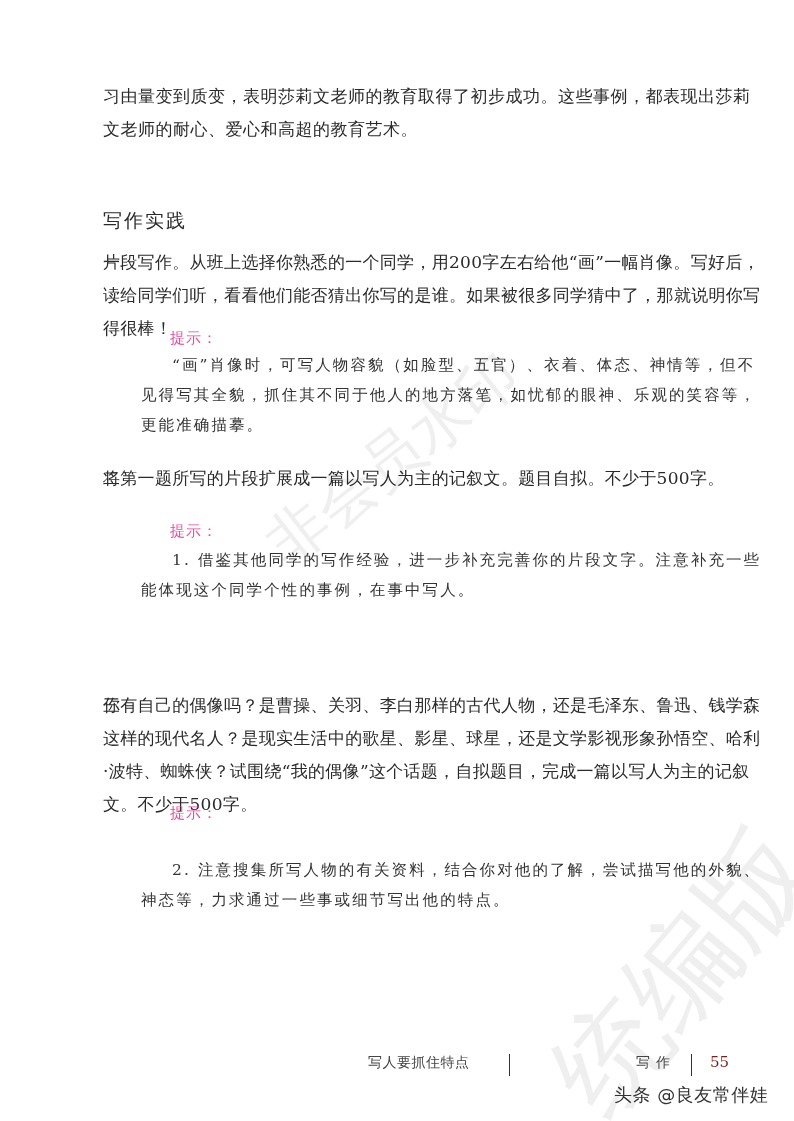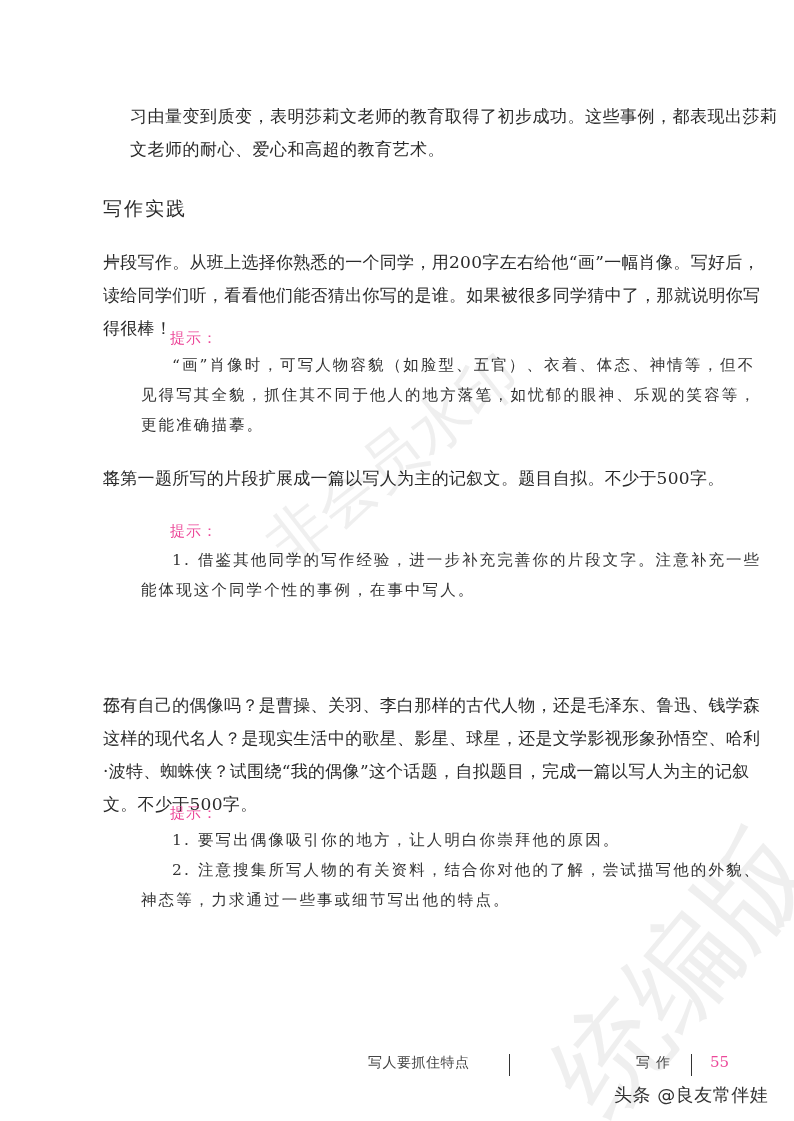--- a/index.html
+++ b/index.html
@@ -25,21 +25,21 @@
       position: absolute;
       left: 103px;
       width: 660px;
       font-size: 17px;
       line-height: 33px;
       letter-spacing: 0.5px;
     }
     .heading {
       position: absolute;
       left: 103px;
-      top: 196px;
+      top: 208px;
       font-size: 19px;
       letter-spacing: 2px;
     }
     .task {
       position: absolute;
       left: 103px;
       width: 660px;
       font-size: 17px;
       line-height: 33px;
     }
@@ -97,41 +97,41 @@
       top: 1054px;
       font-size: 14px;
       color: #444;
       letter-spacing: 6px;
     }
     .page-num {
       position: absolute;
       left: 710px;
       top: 1053px;
       font-size: 15px;
-      color: #ec4899;
+      color: #7f1d1d;
     }
     .credit {
       position: absolute;
       left: 614px;
       top: 1083px;
       font-size: 18px;
       color: #333;
       font-family: "DejaVu Sans", "Liberation Sans", sans-serif;
       letter-spacing: 0.5px;
     }
   </style>
 </head>
 <body>
 
 <div class="page">
 
   <div class="watermark" style="left:250px; top:520px; font-size:60px; transform:rotate(-38deg); transform-origin:left top;">非会员水印</div>
   <div class="watermark" style="left:520px; top:1050px; font-size:110px; transform:rotate(-50deg); transform-origin:left top;">统编版</div>
 
-  <div class="para" style="top:100px;margin-left:27px;">
+  <div class="para" style="top:80px;">
     <div>习由量变到质变，表明莎莉文老师的教育取得了初步成功。这些事例，都表现出莎莉</div>
     <div>文老师的耐心、爱心和高超的教育艺术。</div>
   </div>
 
   <div class="heading">写作实践</div>
 
   <div class="task" style="top:246px;">
     <div class="num">一</div>
     <div class="body">片段写作。从班上选择你熟悉的一个同学，用200字左右给他“画”一幅肖像。写好后，读给同学们听，看看他们能否猜出你写的是谁。如果被很多同学猜中了，那就说明你写得很棒！</div>
   </div>
@@ -143,21 +143,20 @@
     <div class="body">将第一题所写的片段扩展成一篇以写人为主的记叙文。题目自拟。不少于500字。</div>
   </div>
   <div class="hint-label" style="top:522px;">提示：</div>
   <div class="hint" style="top:545px;">1. 借鉴其他同学的写作经验，进一步补充完善你的片段文字。注意补充一些能体现这个同学个性的事例，在事中写人。</div>
 
   <div class="task" style="top:689px;">
     <div class="num">三</div>
     <div class="body">你有自己的偶像吗？是曹操、关羽、李白那样的古代人物，还是毛泽东、鲁迅、钱学森这样的现代名人？是现实生活中的歌星、影星、球星，还是文学影视形象孙悟空、哈利·波特、蜘蛛侠？试围绕“我的偶像”这个话题，自拟题目，完成一篇以写人为主的记叙文。不少于500字。</div>
   </div>
   <div class="hint-label" style="top:804px;">提示：</div>
-  <div class="hint" style="top:825px;">1. 要写出偶像吸引你的地方，让人明白你崇拜他的原因。</div>
   <div class="hint" style="top:855px;">2. 注意搜集所写人物的有关资料，结合你对他的了解，尝试描写他的外貌、神态等，力求通过一些事或细节写出他的特点。</div>
 
   <div class="footer-left">写人要抓住特点</div>
   <div class="footer-sep" style="left:509px; top:1054px;"></div>
   <div class="footer-right">写作</div>
   <div class="footer-sep" style="left:691px; top:1054px;"></div>
   <div class="page-num">55</div>
   <div class="credit">头条 @良友常伴娃</div>
 
 </div>

